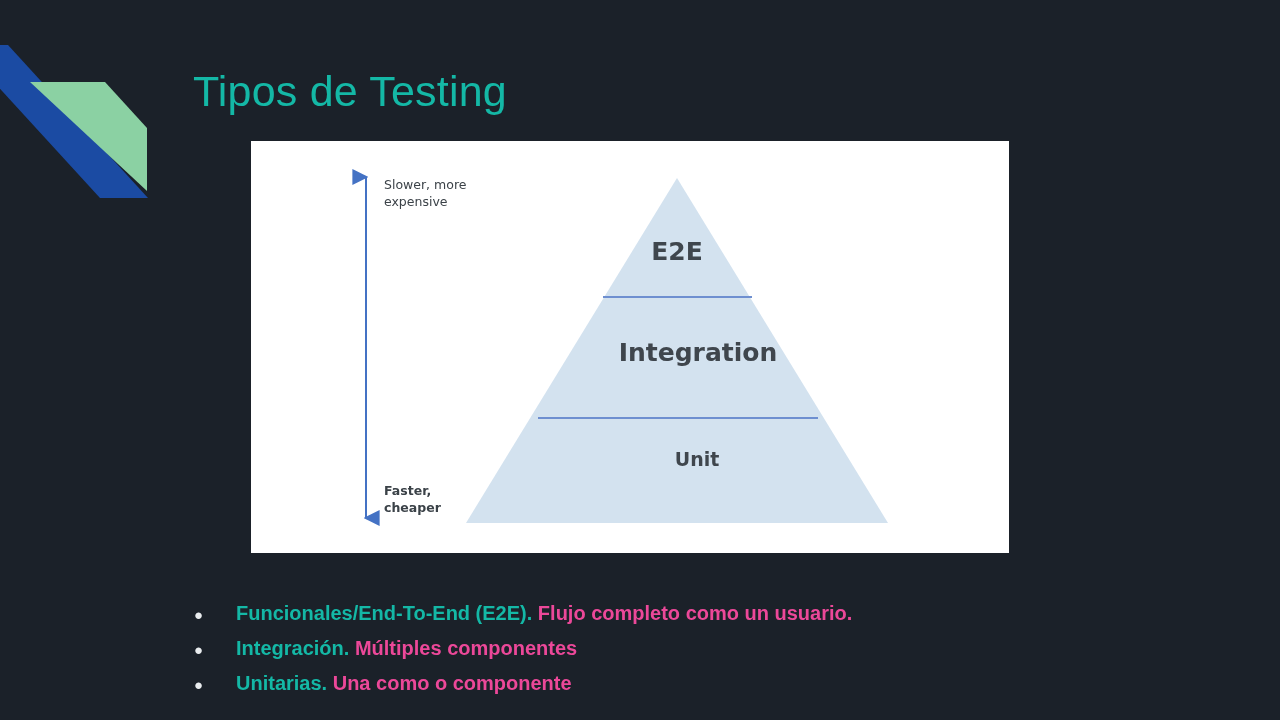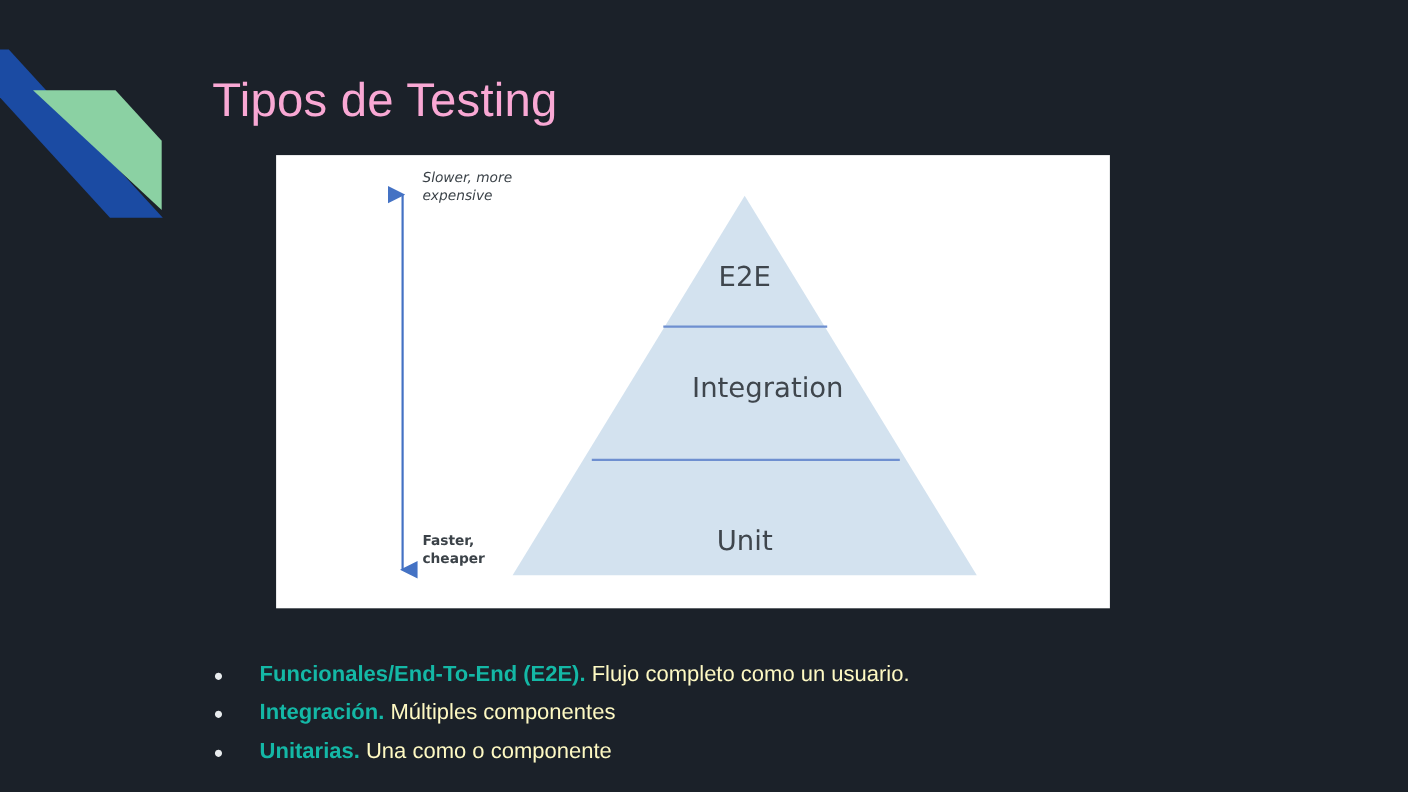--- a/index.html
+++ b/index.html
@@ -26,21 +26,21 @@
   }
 
   
   .slide-title {
     position: absolute;
     left: 193px;
     top: 67px;
     font-size: 43px;
     font-weight: 300;
     letter-spacing: 0.2px;
-    color: #f9a8d4;
+    color: #14b8a6;
     line-height: 1.15;
     white-space: nowrap;
   }
 
   
   .image-panel {
     position: absolute;
     left: 251px;
     top: 141px;
     width: 758px;
@@ -56,54 +56,54 @@
   .diagram-label {
     position: absolute;
     color: #3b4248;
     font-family: "DejaVu Sans", sans-serif;
     font-size: 12.5px;
     line-height: 1.35;
     white-space: pre;
   }
   .label-top {
     left: 133px;
-    top: 12px;
-    font-style: italic;
+    top: 36px;
   }
   .label-bottom {
     left: 133px;
     top: 342px;
     font-weight: bold;
   }
   .tier-label {
     position: absolute;
     color: #3f464d;
     font-family: "DejaVu Sans", sans-serif;
-    font-weight: 400;
+    font-weight: 700;
     white-space: nowrap;
     text-align: center;
   }
   .tier-e2e {
     left: 0;
     top: 96px;
     width: 852px;
     font-size: 25px;
   }
   .tier-integration {
     left: 0;
     top: 197px;
     width: 852px;
     font-size: 25px;
     padding-left: 21px;
   }
   .tier-unit {
     left: 0;
-    top: 336px;
+    top: 307px;
     width: 852px;
-    font-size: 25px;
+    font-size: 19px;
+    padding-left: 20px;
   }
 
   
   .bullets {
     position: absolute;
     left: 186px;
     top: 599px;
     width: 1000px;
   }
   .bullet-row {
@@ -125,22 +125,22 @@
   }
   .bullet-text {
     flex: 1 1 auto;
     white-space: nowrap;
   }
   .b-strong {
     color: #14b8a6;
     font-weight: 700;
   }
   .b-muted {
-    color: #fef9c3;
-    font-weight: 400;
+    color: #ec4899;
+    font-weight: 700;
   }
 </style>
 </head>
 <body>
 
 <svg class="deco" viewBox="0 0 200 230" width="200" height="230">
   <polygon points="-40,45 8,45 148,198 100,198" fill="#1b4ba3"></polygon>
   <polygon points="30,82 105,82 147,128 147,191" fill="#8bd1a3"></polygon>
 </svg>
 

